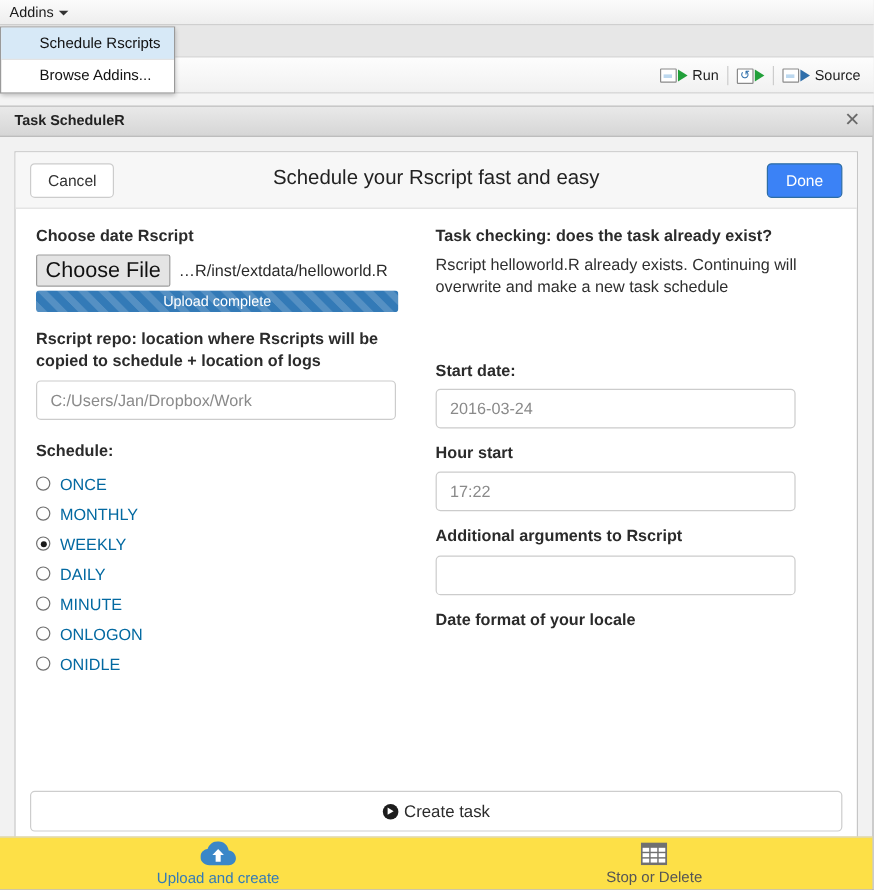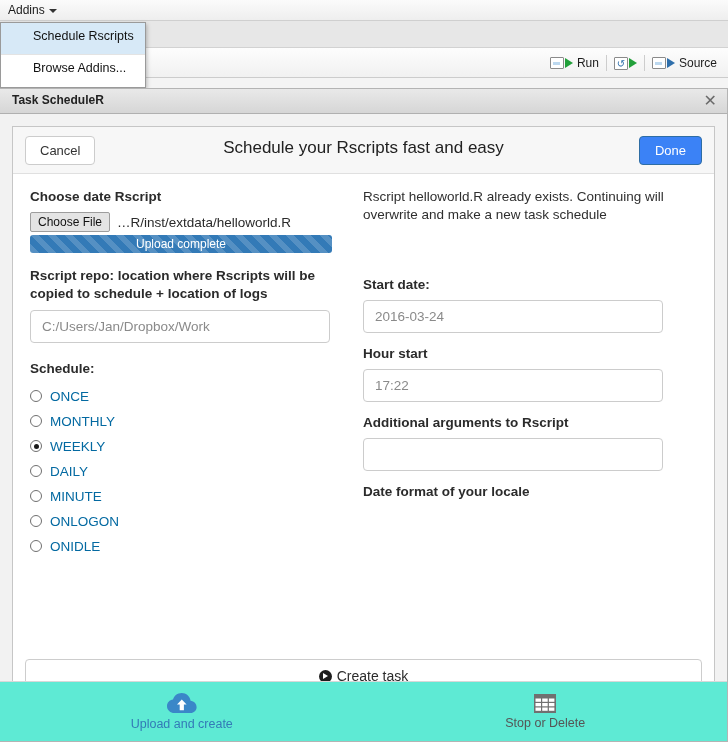--- a/index.html
+++ b/index.html
@@ -71,21 +71,21 @@
     font-size: 10px; color: #2f6fab; text-align: center; line-height: 11px;
   }
 
   
   #addins-menu {
     position: absolute; left: 0; top: 22px; width: 146px;
     background: #ffffff; border: 1px solid #9a9a9a;
     box-shadow: 1px 2px 4px rgba(0,0,0,.25); z-index: 40;
   }
   .menu-item {
-    height: 32px; line-height: 27px; padding-left: 32px;
+    height: 27px; line-height: 27px; padding-left: 32px;
     font-size: 12.5px; color: #111;
   }
   .menu-item.active { background: #d7e9f7; border-bottom: 1px solid #e3e3e3; }
 
   
   #gadget {
     position: absolute; left: 0; top: 88px; width: 728px; height: 654px;
     background: #f2f2f2; border: 1px solid #b4b4b4; border-left: none;
     z-index: 50;
   }
@@ -134,21 +134,21 @@
   
   .cols { display: flex; padding: 14px 0 0 0; }
   .col-l { width: 340px; padding-left: 17px; }
   .col-r { width: 352px; padding-left: 10px; }
 
   .lbl { font-size: 13.5px; font-weight: bold; color: #2b2b2b; margin-bottom: 6px; line-height: 1.35; }
   .para { font-size: 13.5px; color: #2f2f2f; line-height: 1.32; }
 
   .filerow { display: flex; align-items: center; gap: 7px; margin-bottom: 3px; }
   .filebtn {
-    font-size: 12px; color: #111; background: #e4e4e4;
+    font-size: 18px; color: #111; background: #e4e4e4;
     border: 1px solid #9d9d9d; border-radius: 2px; padding: 2px 7px;
     cursor: pointer;
   }
   .filename { font-size: 13.5px; color: #2a2a2a; }
 
   .progress {
     position: relative; width: 302px; height: 18px; border-radius: 3px;
     overflow: hidden;
     background-color: #337ab7;
     background-image: linear-gradient(45deg,
@@ -195,22 +195,22 @@
     position: relative;
   }
   .play::after {
     content: ""; position: absolute; left: 4.6px; top: 3.2px;
     width: 0; height: 0; border-top: 3.3px solid transparent;
     border-bottom: 3.3px solid transparent; border-left: 5px solid #fff;
   }
 
   
   .tabbar {
-    position: absolute; left: 0; right: 0; bottom: 0; height: 60px;
-    background: #5eead4; border-top: 1px solid #d8d8d8;
+    position: absolute; left: 0; right: 0; bottom: 0; height: 44px;
+    background: #fde047; border-top: 1px solid #d8d8d8;
     display: flex;
   }
   .tab {
     flex: 1; display: flex; flex-direction: column;
     align-items: center; justify-content: center; gap: 3px; cursor: pointer;
   }
   .tab-label { font-size: 12.5px; }
   .tab.active .tab-label { color: #337ab7; }
   .tab.idle .tab-label { color: #555555; }
 
@@ -268,21 +268,21 @@
   <div class="gadget-titlebar">
     <span class="gadget-title">Task ScheduleR</span>
     <span class="gadget-close">✕</span>
   </div>
 
   <div class="gadget-body">
     <div class="card">
 
       <div class="hdr">
         <div class="btn-cancel">Cancel</div>
-        <div class="hdr-title">Schedule your Rscripts fast and easy</div>
+        <div class="hdr-title">Schedule your Rscript fast and easy</div>
         <div class="btn-done">Done</div>
       </div>
 
       <div class="cols">
 
         <div class="col-l">
 
           <div class="lbl">Choose date Rscript</div>
 
           <div class="filerow">
@@ -327,20 +327,21 @@
             </div>
             <div class="radio-row">
               <span class="radio"></span>
               <span class="radio-lbl">ONIDLE</span>
             </div>
           </div>
         </div>
 
         <div class="col-r">
 
+          <div class="lbl">Task checking: does the task already exist?</div>
           <div class="para" style="width:316px;">Rscript helloworld.R already exists. Continuing will overwrite and make a new task schedule</div>
 
           <div class="field-block" style="margin-top:52px;">
             <div class="lbl">Start date:</div>
             <div class="txtinput">2016-03-24</div>
           </div>
 
           <div class="field-block">
             <div class="lbl">Hour start</div>
             <div class="txtinput">17:22</div>

